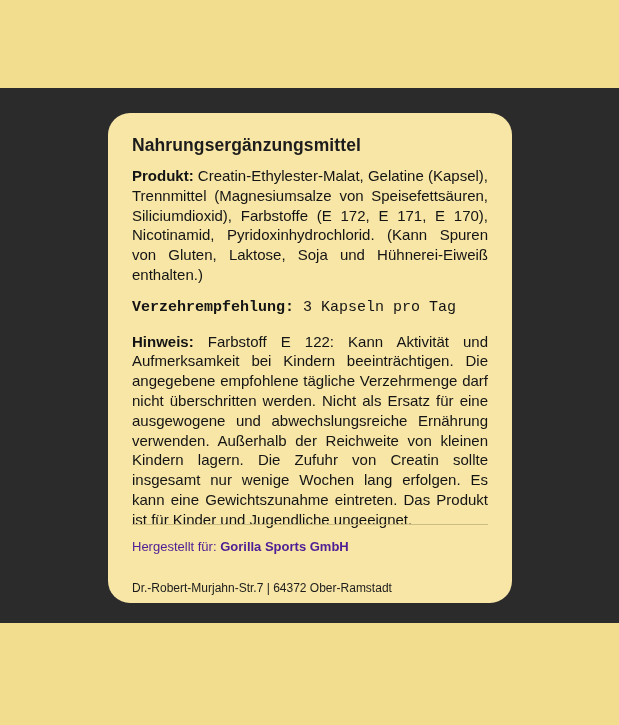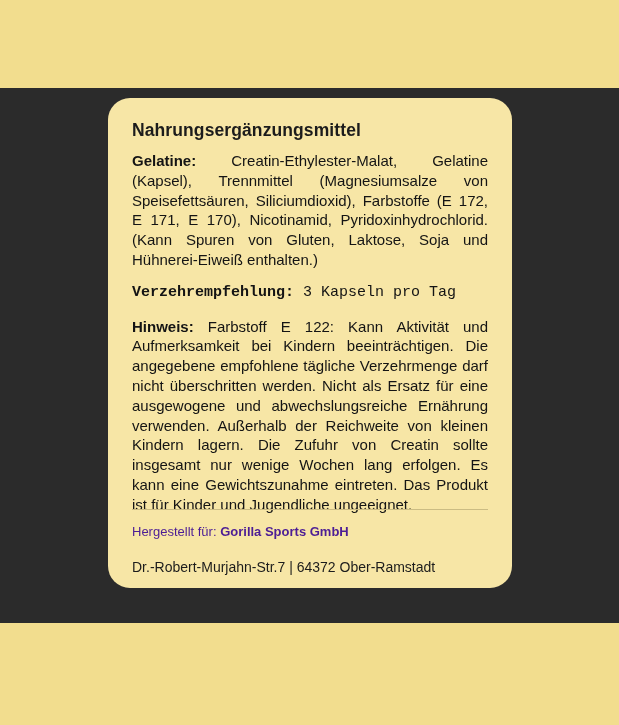--- a/index.html
+++ b/index.html
@@ -23,21 +23,21 @@
     position: absolute;
     left: 0;
     top: 88px;
     width: 619px;
     height: 535px;
     background: #2b2b2b;
   }
   .label-card {
     position: absolute;
     left: 108px;
-    top: 98px;
+    top: 113px;
     width: 404px;
     height: 490px;
     background: #f7e6a6;
     border-radius: 22px;
     box-sizing: border-box;
     padding: 22px 24px 14px 24px;
   }
   .title {
     font-size: 17.5px;
     color: #1c1c1c;
@@ -78,38 +78,38 @@
   }
   .footer-line {
     font-size: 13px;
     color: #4c1d95;
     line-height: 1.6;
   }
   .footer-strong {
     font-weight: bold;
   }
   .footer-addr {
-    font-size: 14px;
+    font-size: 12px;
     color: #1c1c1c;
     line-height: 1.6;
-    margin-top: 13px;
+    margin-top: 21px;
   }
 </style>
 </head>
 <body>
 
 <div class="page">
 
   <div class="dark-band"></div>
 
   <div class="label-card">
 
     <h1 class="title">Nahrungsergänzungsmittel</h1>
 
-    <p class="para"><span class="lead">Gelatine:</span><span> Creatin-Ethylester-Malat, Gelatine (Kapsel), Trennmittel (Magnesiumsalze von Speisefettsäuren, Siliciumdioxid), Farbstoffe (E 172, E 171, E 170), Nicotinamid, Pyridoxinhydrochlorid. (Kann Spuren von Gluten, Laktose, Soja und Hühnerei-Eiweiß enthalten.)</span></p>
+    <p class="para"><span class="lead">Produkt:</span><span> Creatin-Ethylester-Malat, Gelatine (Kapsel), Trennmittel (Magnesiumsalze von Speisefettsäuren, Siliciumdioxid), Farbstoffe (E 172, E 171, E 170), Nicotinamid, Pyridoxinhydrochlorid. (Kann Spuren von Gluten, Laktose, Soja und Hühnerei-Eiweiß enthalten.)</span></p>
 
     <p class="para para-recommend"><span class="lead">Verzehrempfehlung:</span><span> 3 Kapseln pro Tag</span></p>
 
     <p class="para"><span class="lead">Hinweis:</span><span> Farbstoff E 122: Kann Aktivität und Aufmerksamkeit bei Kindern beeinträchtigen. Die angegebene empfohlene tägliche Verzehrmenge darf nicht überschritten werden. Nicht als Ersatz für eine ausgewogene und abwechslungsreiche Ernährung verwenden. Außerhalb der Reichweite von kleinen Kindern lagern. Die Zufuhr von Creatin sollte insgesamt nur wenige Wochen lang erfolgen. Es kann eine Gewichtszunahme eintreten. Das Produkt ist für Kinder und Jugendliche ungeeignet.</span></p>
 
     <div class="divider"></div>
 
     <div class="footer">
       <div class="footer-line"><span>Hergestellt für:</span><span class="footer-strong"> Gorilla Sports GmbH</span></div>
       <div class="footer-addr">Dr.-Robert-Murjahn-Str.7 | 64372 Ober-Ramstadt</div>

